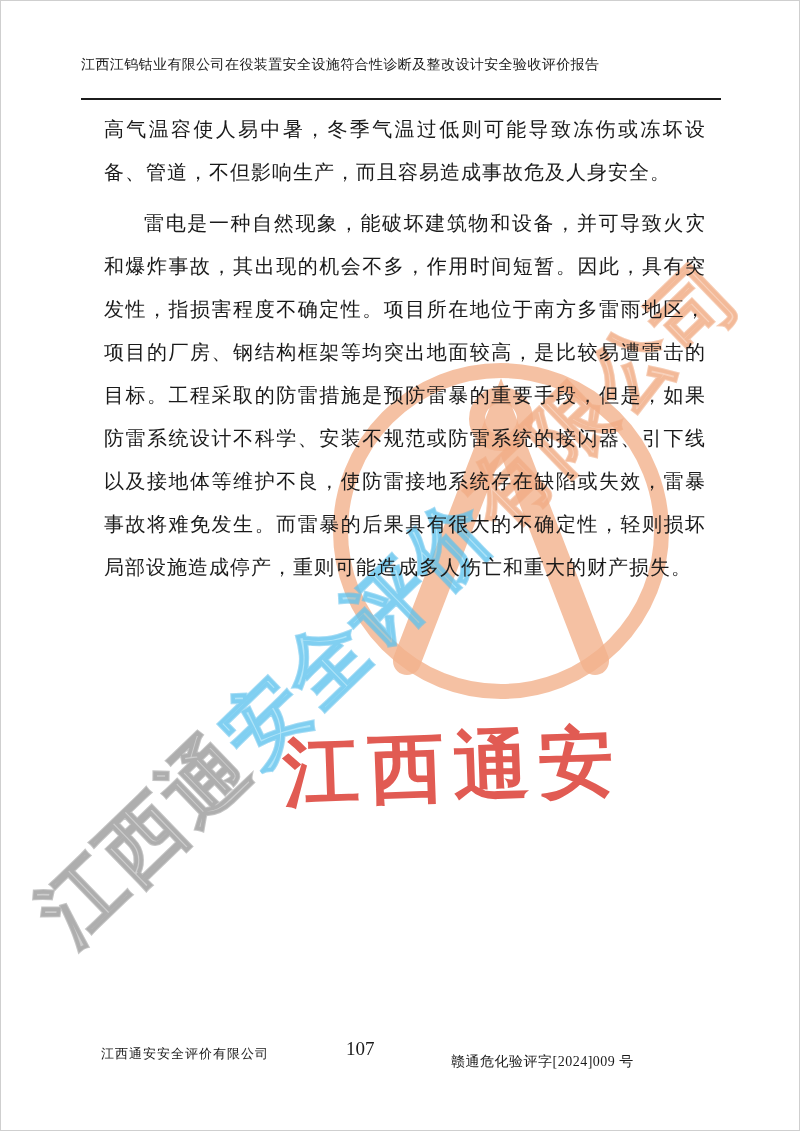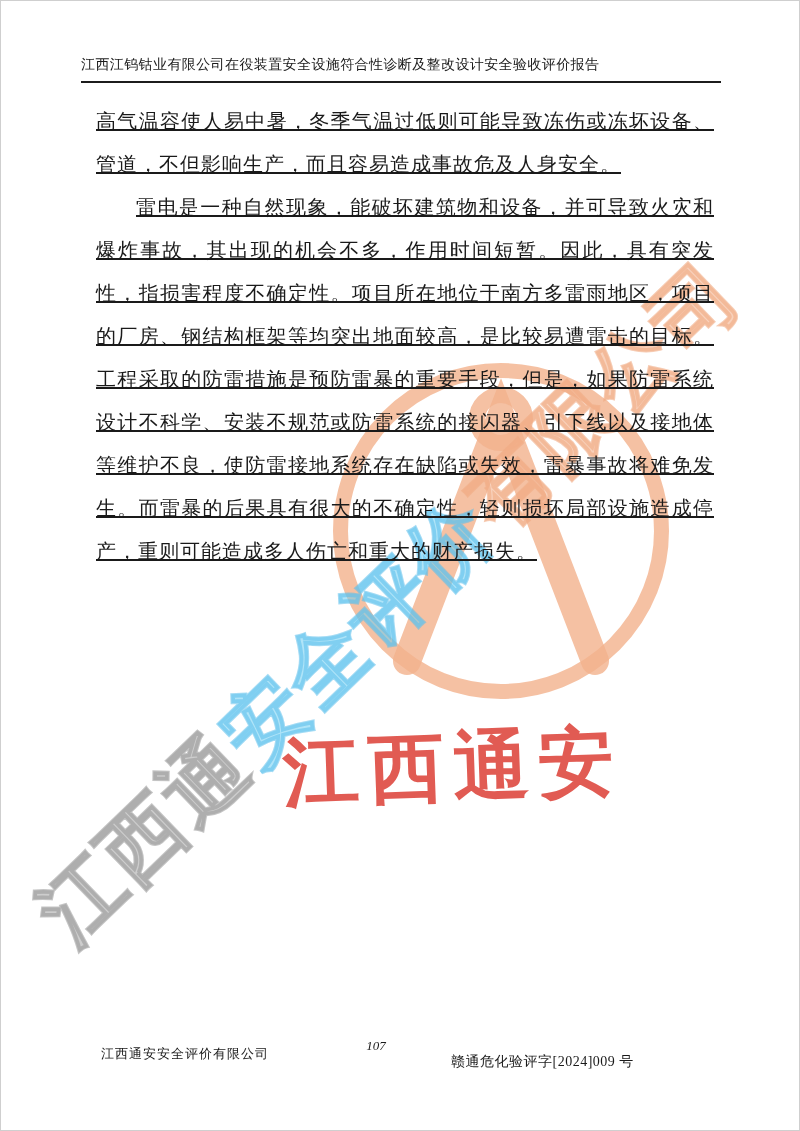--- a/index.html
+++ b/index.html
@@ -56,45 +56,45 @@
     line-height: 1;
   }
 
   
   .header {
     position: absolute;
     left: 80px; right: 78px; top: 55px;
     z-index: 1;
     font-size: 14px;
     letter-spacing: 0.4px;
-    padding-bottom: 7px;
+    padding-bottom: 24px;
     border-bottom: 2px solid #1c1c1c;
     white-space: nowrap;
   }
 
   .content {
     position: absolute;
     left: 95px; right: 85px; top: 99px;
     z-index: 1;
     font-size: 20px;
     line-height: 43px;
     letter-spacing: 1px;
     text-align: justify;
   }
-  .content p { margin: 0; text-decoration: underline; }
+  .content p { margin: 8px; }
   .content p.indent { text-indent: 2em; }
 
   .footer { position: absolute; left: 0; right: 0; top: 1030px; height: 70px; z-index: 1; }
   .footer-company {
     position: absolute; left: 100px; top: 14px;
     font-size: 13px; letter-spacing: 1px;
   }
   .footer-page {
     position: absolute; left: 345px; top: 7px; width: 60px;
-    font-size: 13px; text-align: center; font-style: italic;
+    font-size: 19px; text-align: left;
   }
   .footer-docno {
     position: absolute; left: 450px; top: 22px;
     font-size: 14px; letter-spacing: 0.5px;
   }
 </style>
 </head>
 <body>
 
 <div class="page">

